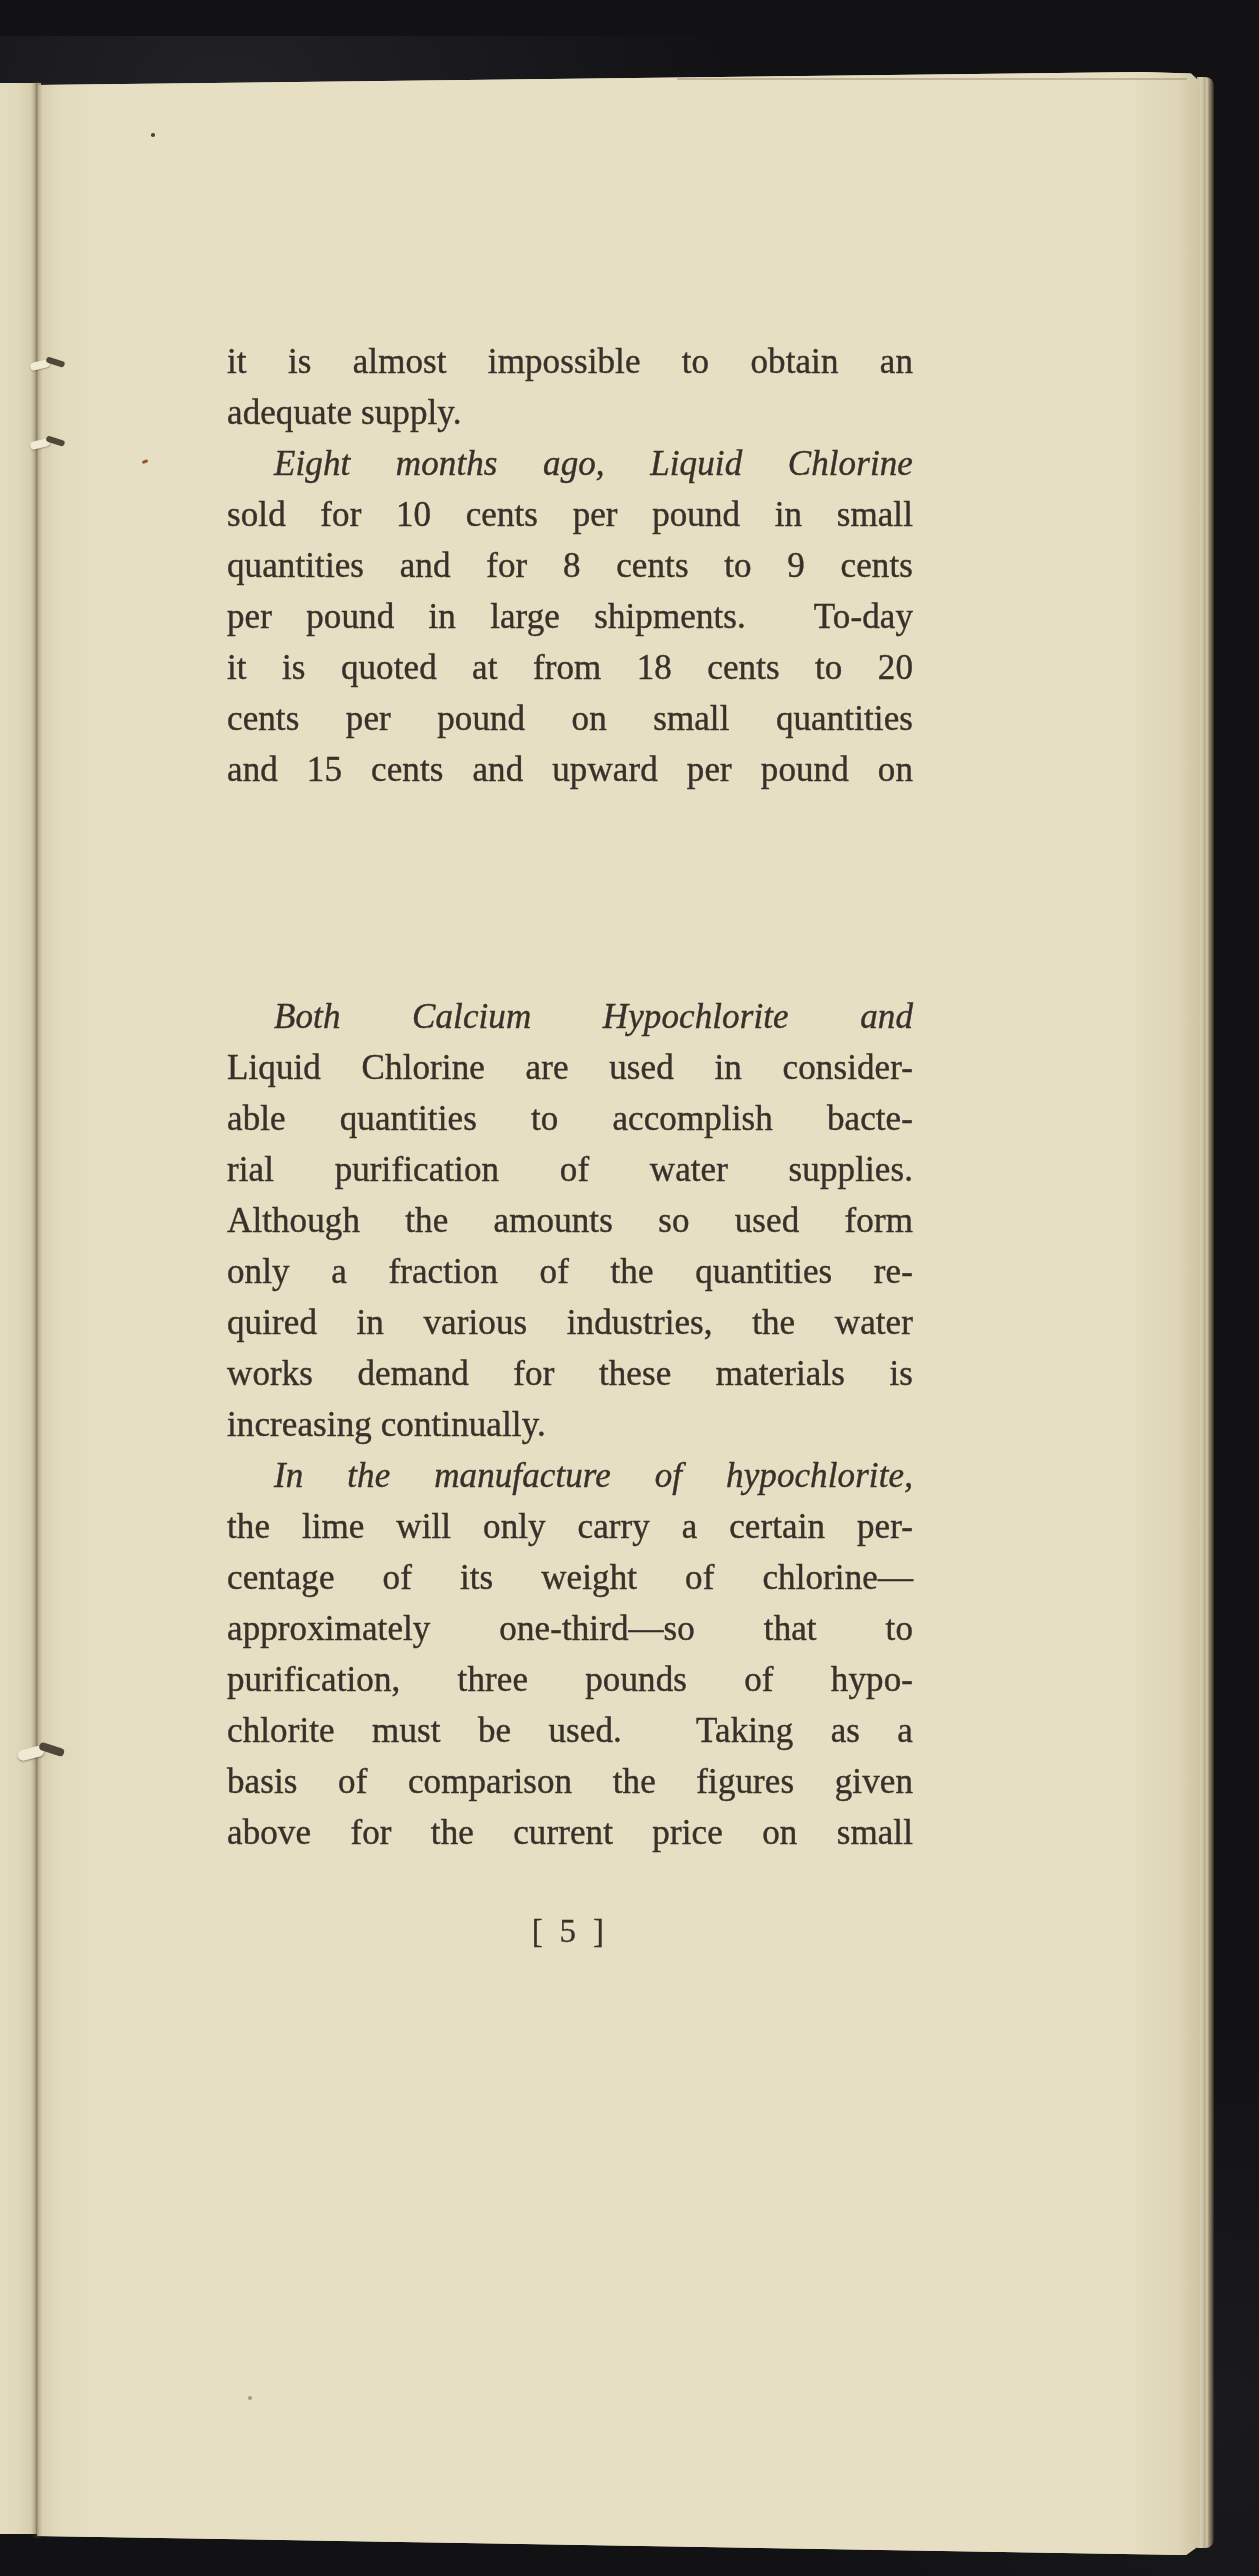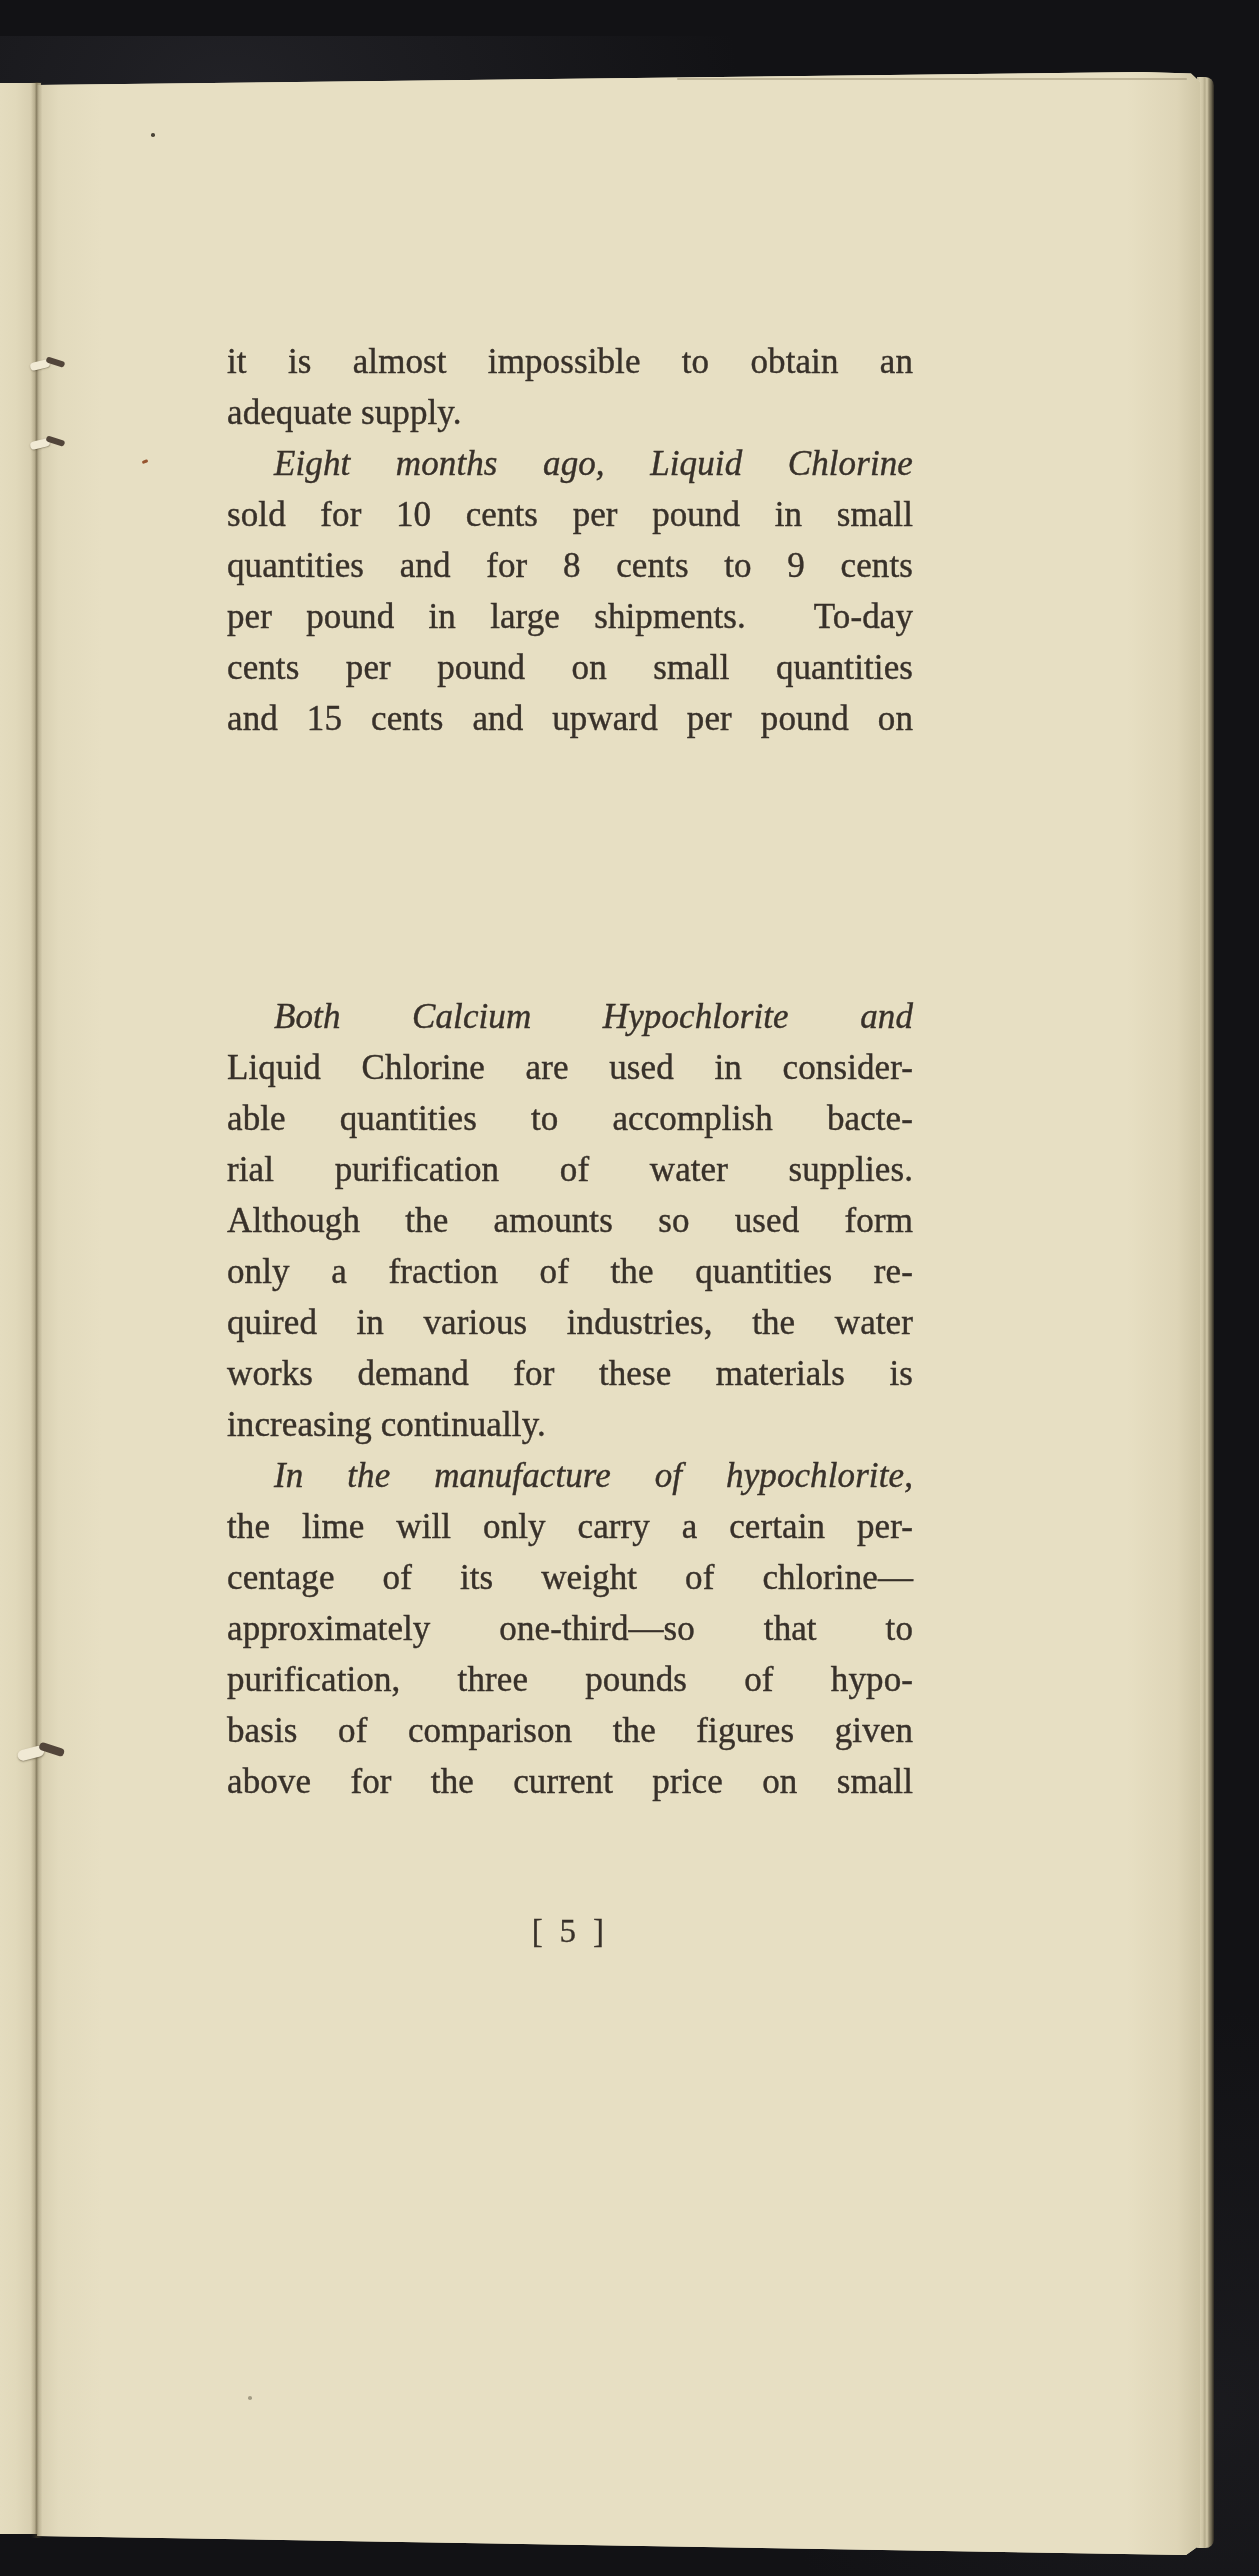--- a/index.html
+++ b/index.html
@@ -164,20 +164,21 @@
     <div class="text-block block-top">
       <div class="para">
           <div class="line">it is almost impossible to obtain an</div>
           <div class="line endline">adequate supply.</div>
         </div>
       <div class="para">
           <div class="line indent">Eight months ago, Liquid Chlorine</div>
           <div class="line">sold for 10 cents per pound in small</div>
           <div class="line">quantities and for 8 cents to 9 cents</div>
           <div class="line">per pound in large shipments.&nbsp; To-day</div>
+          <div class="line">it is quoted at from 18 cents to 20</div>
           <div class="line">cents per pound on small quantities</div>
           <div class="line">and 15 cents and upward per pound on</div>
         </div>
     </div>
 
 
     <div class="text-block block-mid">
       <div class="para">
           <div class="line indent">Both Calcium Hypochlorite and</div>
           <div class="line">Liquid Chlorine are used in consider-</div>
@@ -191,20 +192,21 @@
         </div>
     </div>
 
     <div class="text-block block-bottom">
       <div class="para">
           <div class="line indent">In the manufacture of hypochlorite,</div>
           <div class="line">the lime will only carry a certain per-</div>
           <div class="line">centage of its weight of chlorine—</div>
           <div class="line">approximately one-third—so that to</div>
           <div class="line">purification, three pounds of hypo-</div>
+          <div class="line">chlorite must be used.&nbsp; Taking as a</div>
           <div class="line">basis of comparison the figures given</div>
           <div class="line">above for the current price on small</div>
         </div>
     </div>
 
     <div class="page-number">[ 5 ]</div>
 
     <div class="speck k1"></div>
     <div class="speck k2"></div>
     <div class="speck k3"></div>

